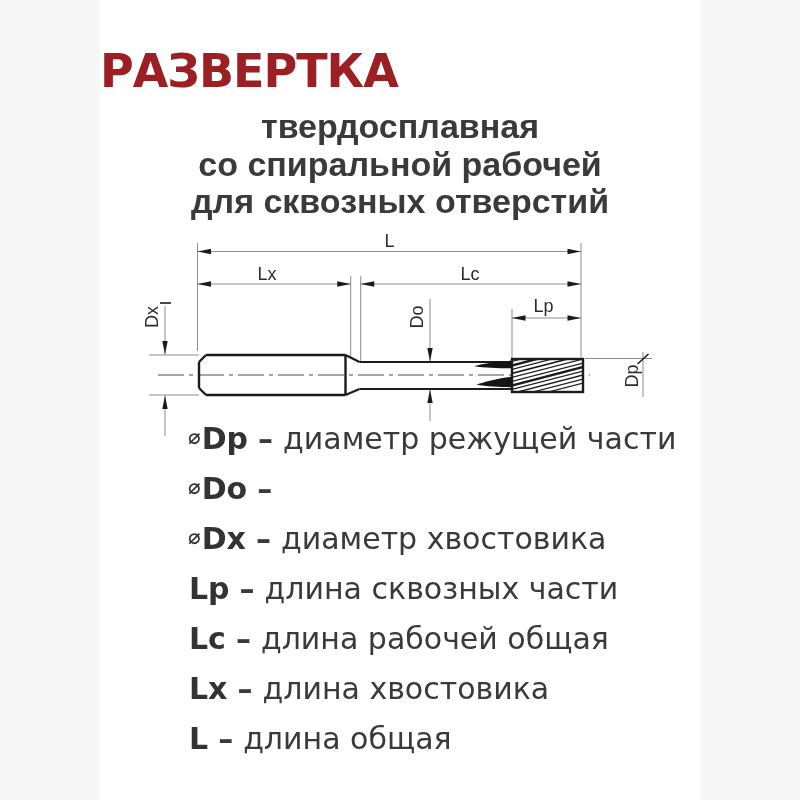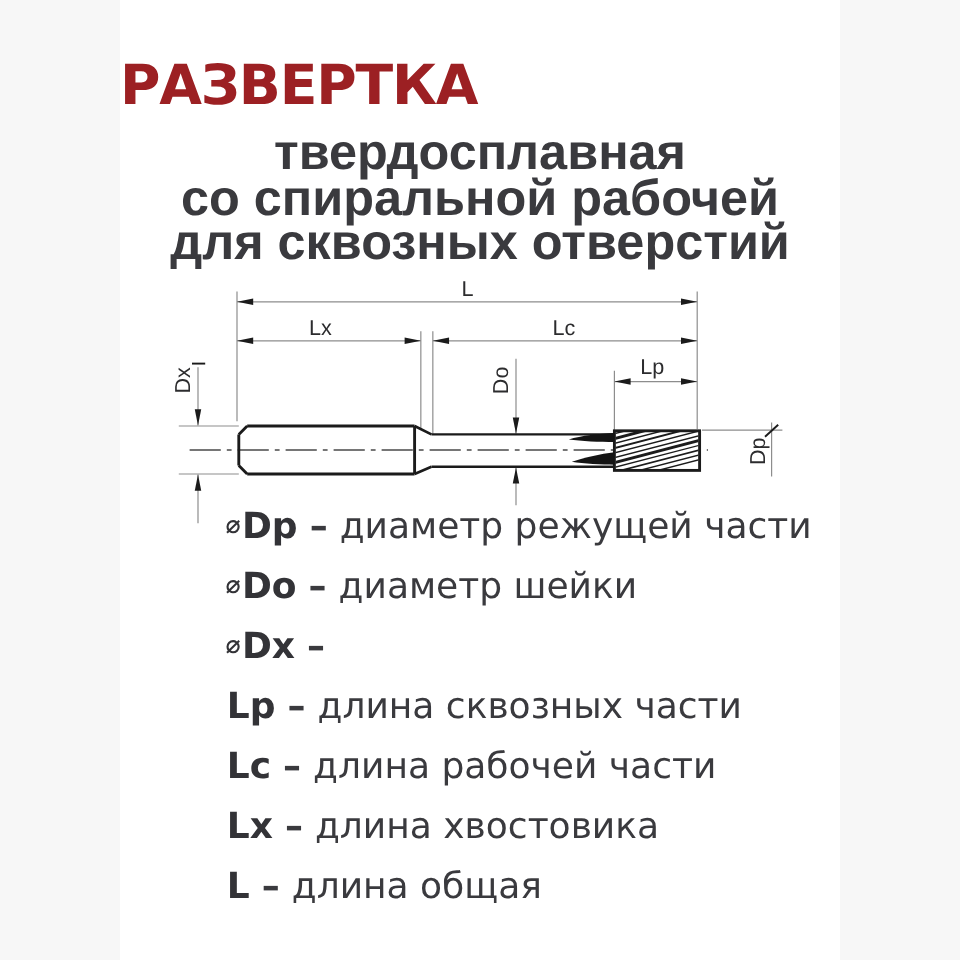--- a/index.html
+++ b/index.html
@@ -21,21 +21,21 @@
     font-weight:bold;
     font-size:46px;
     letter-spacing:-1px;
     color:#9c2023;
   }
   .subtitle{
     position:absolute;left:100px;top:108px;width:600px;
     text-align:center;
     font-family:"Liberation Sans",sans-serif;
     font-weight:bold;
-    font-size:42px;
+    font-size:34px;
     line-height:37.5px;
     color:#3a3a3e;
   }
   .drawing{
     position:absolute;left:100px;top:230px;width:600px;height:220px;
   }
   .drawing svg{display:block;}
   .dim-label{
     font-family:"Liberation Sans",sans-serif;
     font-size:18px;
@@ -173,44 +173,44 @@
       </span>
     <span class="dash">–</span>
     <span class="desc">диаметр режущей части</span>
   </div>
   <div class="legend-row">
     <span class="sym">
         <span class="dia">⌀</span>
         <span>Do</span>
       </span>
     <span class="dash">–</span>
-    <span class="desc">диаметр шейки</span>
   </div>
   <div class="legend-row">
     <span class="sym">
         <span class="dia">⌀</span>
         <span>Dx</span>
       </span>
     <span class="dash">–</span>
+    <span class="desc">диаметр хвостовика</span>
   </div>
   <div class="legend-row">
     <span class="sym">
         <span class="dia"></span>
         <span>Lp</span>
       </span>
     <span class="dash">–</span>
     <span class="desc">длина сквозных части</span>
   </div>
   <div class="legend-row">
     <span class="sym">
         <span class="dia"></span>
         <span>Lc</span>
       </span>
     <span class="dash">–</span>
-    <span class="desc">длина рабочей части</span>
+    <span class="desc">длина рабочей общая</span>
   </div>
   <div class="legend-row">
     <span class="sym">
         <span class="dia"></span>
         <span>Lx</span>
       </span>
     <span class="dash">–</span>
     <span class="desc">длина хвостовика</span>
   </div>
   <div class="legend-row">

